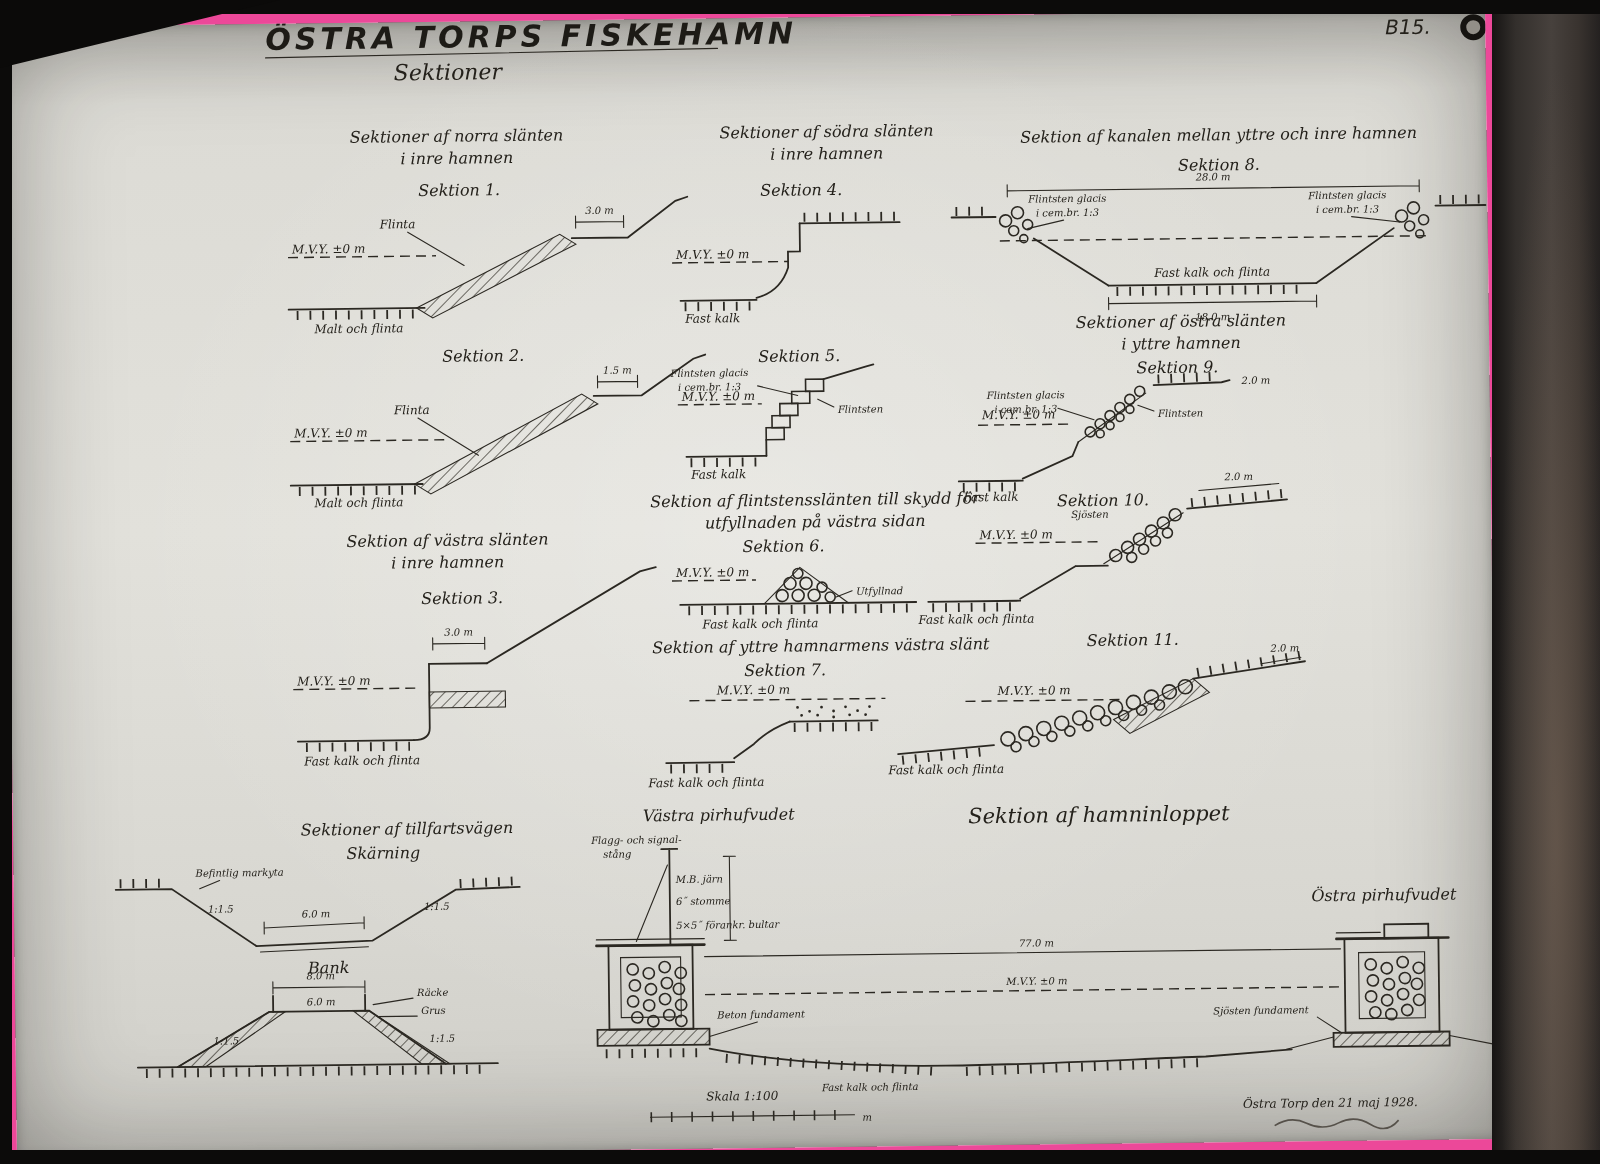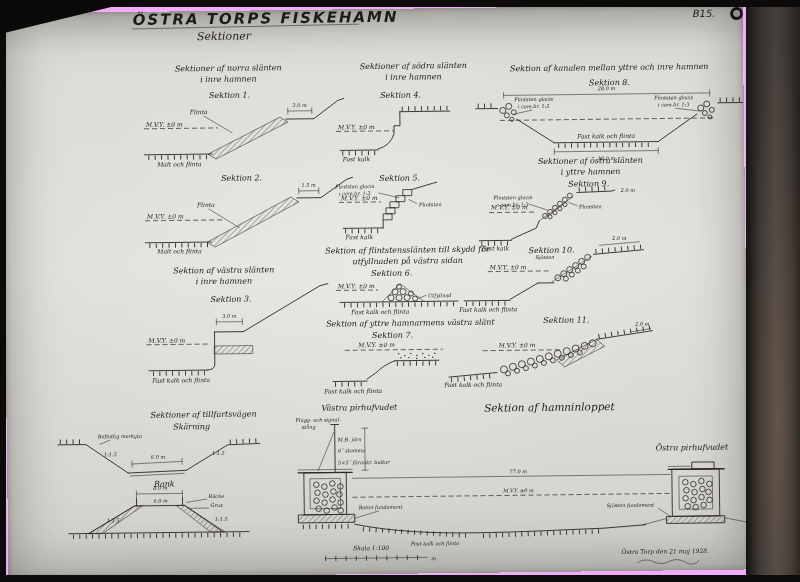--- a/index.html
+++ b/index.html
@@ -1,16 +1,16 @@
 <!DOCTYPE html>
 <html><head>
 <meta charset="utf-8">
 <style>
   html,body{margin:0;padding:0;background:#0e0e0e;}
-  .photo{position:relative;width:800px;height:582px;overflow:hidden;background:#f0abfc;}
+  .photo{position:relative;width:800px;height:582px;overflow:hidden;background:#ec4899;}
   .paper{
     position:absolute;left:5px;top:9px;width:741px;height:565px;overflow:hidden;
     background:
       radial-gradient(ellipse at 50% 45%, rgba(255,255,255,0.25), rgba(0,0,0,0) 60%),
       linear-gradient(180deg,#c8c7c1 0%,#dcdbd5 7%,#e2e1db 45%,#d8d7d1 80%,#cfcec8 100%);
     transform:rotate(-0.7deg);
     box-shadow:inset 0 0 55px rgba(20,18,15,0.38), inset 0 0 6px rgba(0,0,0,0.25);
   }
   .sheet{position:absolute;left:-5px;top:-9px;}
   .band-right{

